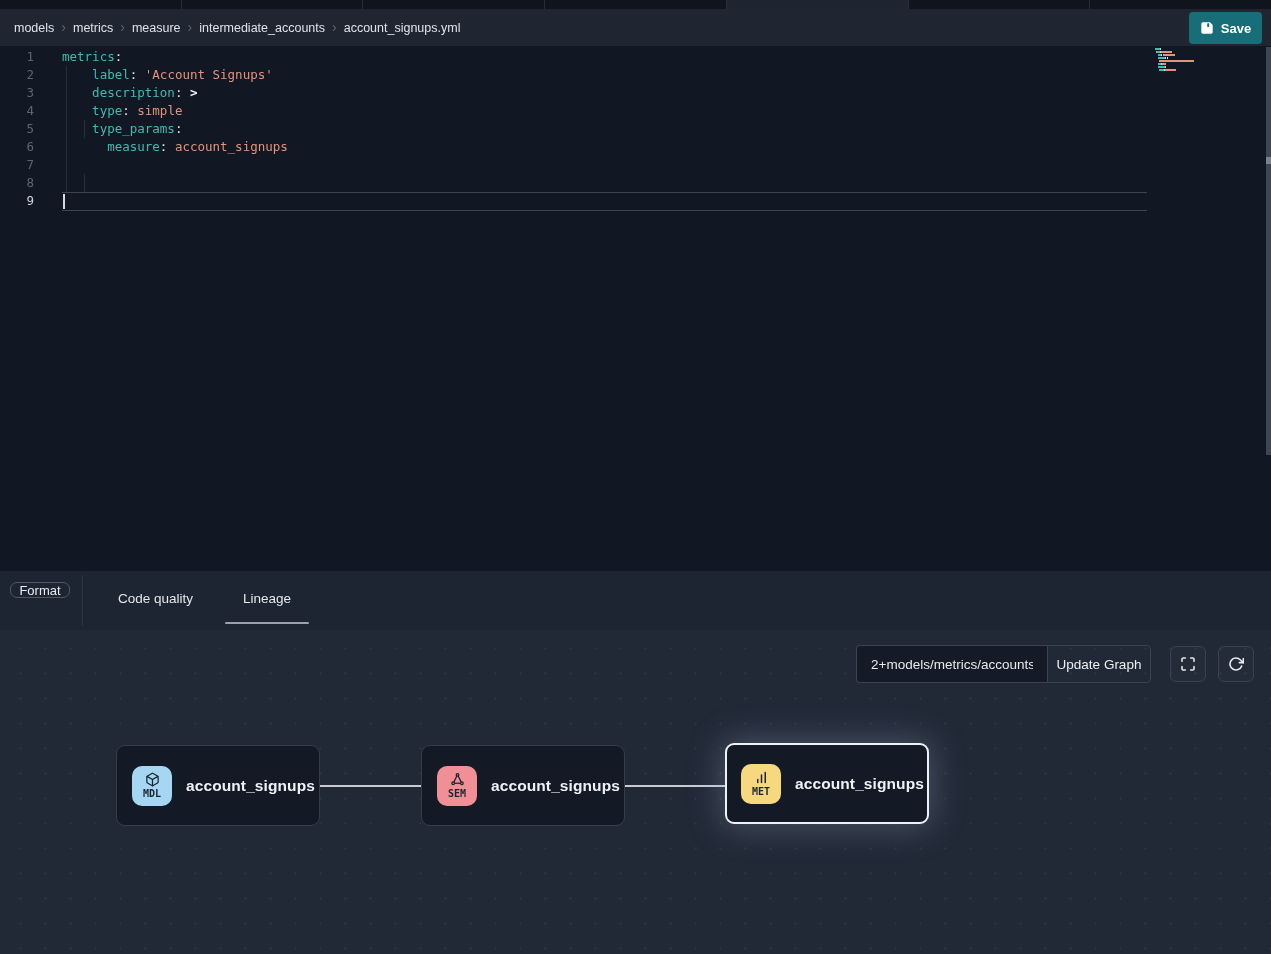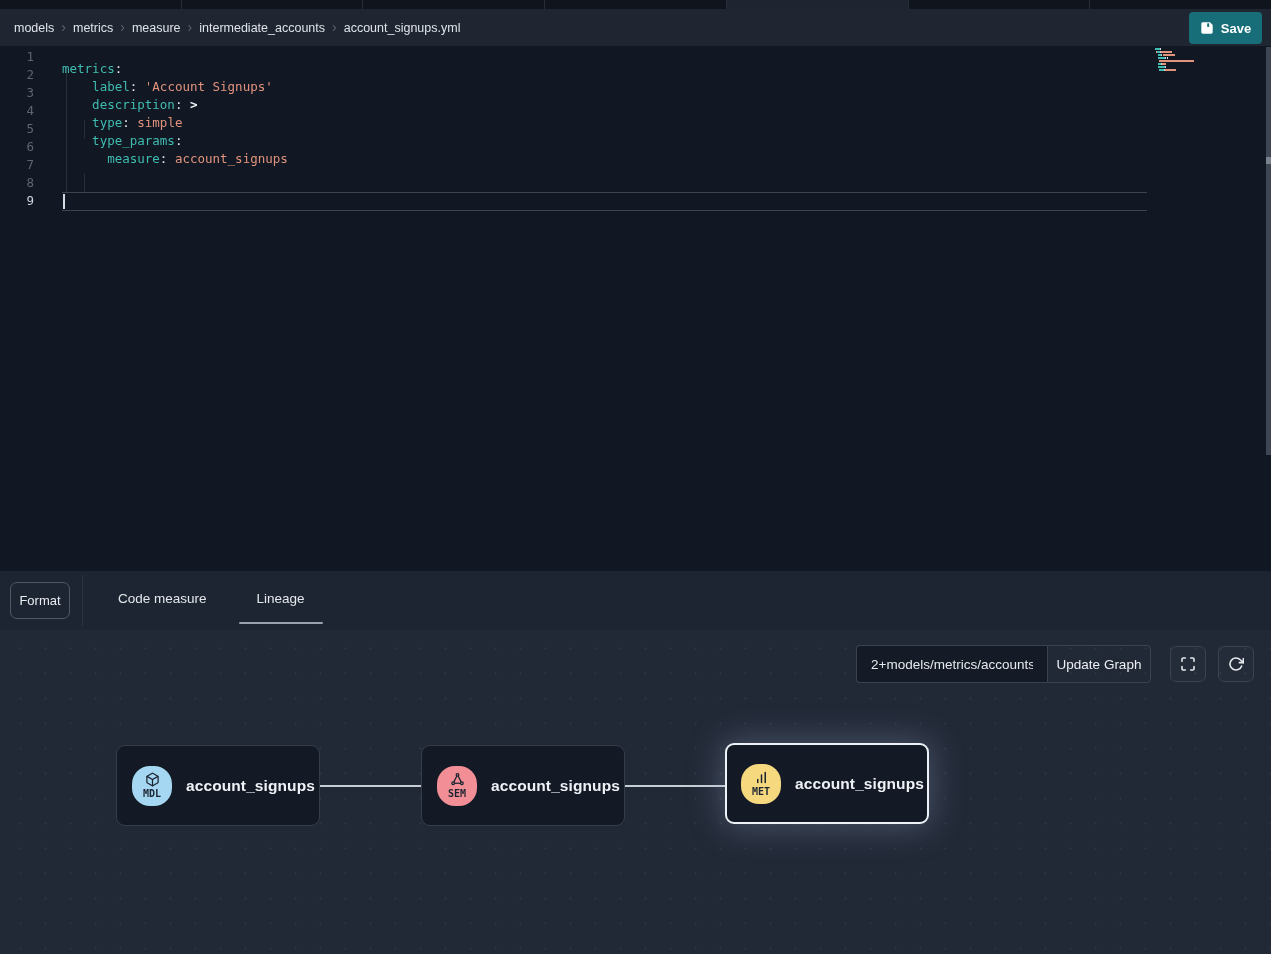--- a/index.html
+++ b/index.html
@@ -26,39 +26,39 @@
     background:var(--accent-teal); border:none; border-radius:4px; color:#fff;
     font-family:"Liberation Sans",sans-serif; font-size:13px; font-weight:bold;
     display:flex; align-items:center; justify-content:center; gap:7px; cursor:pointer; }
 
   
   .editor { position:absolute; left:0; top:46px; width:100%; height:525px;
     background:#121823; font-family:"DejaVu Sans Mono", monospace; font-size:12.5px; }
   .gutter { position:absolute; left:0; top:2px; width:34px; text-align:right; }
   .ln { height:18px; line-height:18px; color:#5c6573; }
   .ln-active { color:#ced3db; }
-  .code-area { position:absolute; left:62px; top:14px; right:124px; }
+  .code-area { position:absolute; left:62px; top:2px; right:124px; }
   .code-line { height:18px; line-height:18px; white-space:pre; }
   .tk-key  { color:var(--code-key); }
   .tk-val  { color:var(--code-value); }
   .tk-dash { color:var(--code-value); }
   .tk-punc { color:var(--code-punc); }
   .tk-bold { color:#f2f5f8; font-weight:bold; }
   .indent-guide { position:absolute; width:1px; background:#272f3c; }
   .current-line { position:absolute; left:62px; top:146px; width:1085px; height:19px;
     border-top:1px solid #3c4452; border-bottom:1px solid #3c4452; }
   .cursor { position:absolute; left:63px; top:148px; width:1.5px; height:15px; background:#d6dae0; }
   .minimap { position:absolute; left:1155px; top:2px; width:64px; }
   .mm-row { height:2px; margin-bottom:1px; display:flex; }
   .scroll-thumb { position:absolute; right:0; top:1px; width:5px; height:408px; background:#3f4653; }
   .scroll-mark { position:absolute; right:0; top:111px; width:5px; height:7px; background:#7a828e; }
 
   
   .panel { position:absolute; left:0; top:571px; width:100%; height:59px; background:#1e2532; }
-  .format-btn { position:absolute; left:10px; top:11px; height:37px; width:60px;
+  .format-btn { position:absolute; left:10px; top:11px; height:16px; width:60px;
     background:transparent; border:1px solid #505866; border-radius:7px; color:#e8ebef;
     font-family:"Liberation Sans",sans-serif; font-size:13px; cursor:pointer; }
   .panel-divider { position:absolute; left:82px; top:4px; width:1px; height:51px; background:#2d3440; }
   .tabs { position:absolute; left:100px; top:4px; height:46px; display:flex; gap:14px; }
   .tab { position:relative; height:100%; padding:0 18px; display:flex; align-items:center;
     color:#e4e8ec; font-size:13.5px; cursor:pointer; }
   .tab .tab-underline { position:absolute; left:0; bottom:-3px; width:100%; height:2.5px;
     background:#9aa1ac; border-radius:1px; display:none; }
   .tab.active .tab-underline { display:block; }
 
@@ -77,21 +77,21 @@
     border-radius:6px; color:#e6e9ed; display:flex; align-items:center; justify-content:center;
     cursor:pointer; }
   .gap-lg { width:19px; } .gap-sm { width:12px; }
   .edge { position:absolute; height:1.5px; background:#c8cdd5; }
 
   .node { position:absolute; width:204px; height:81px; background:#131925;
     border:1px solid #353d4b; border-radius:9px; display:flex; align-items:center;
     padding-left:15px; cursor:pointer; }
   .node.selected { border:2px solid #eef2f6; box-shadow:0 0 34px 4px rgba(160,178,208,0.30);
     padding-left:14px; }
-  .badge { width:40px; height:40px; border-radius:18px; display:flex; flex-direction:column;
+  .badge { width:40px; height:40px; border-radius:10px; display:flex; flex-direction:column;
     align-items:center; justify-content:center; color:#1b2330; flex:0 0 auto; }
   .badge svg { width:15px; height:15px; display:block; }
   .badge-label { font-family:"DejaVu Sans Mono", monospace; font-size:10px; font-weight:bold;
     line-height:11px; margin-top:1px; }
   .node-title { margin-left:14px; color:#eef1f5; font-size:15.5px; font-weight:bold;
     letter-spacing:0.1px; }
 </style>
 </head>
 <body>
 
@@ -204,21 +204,21 @@
       </div>
     <div class="scroll-thumb"></div>
     <div class="scroll-mark"></div>
   </div>
 
   <div class="panel">
     <button class="format-btn">Format</button>
     <div class="panel-divider"></div>
     <div class="tabs">
         <div class="tab">
-          <span>Code measure</span>
+          <span>Code quality</span>
         </div>
         <div class="tab active">
           <span>Lineage</span>
           <div class="tab-underline"></div>
         </div>
       </div>
   </div>
 
   <div class="canvas">
 

